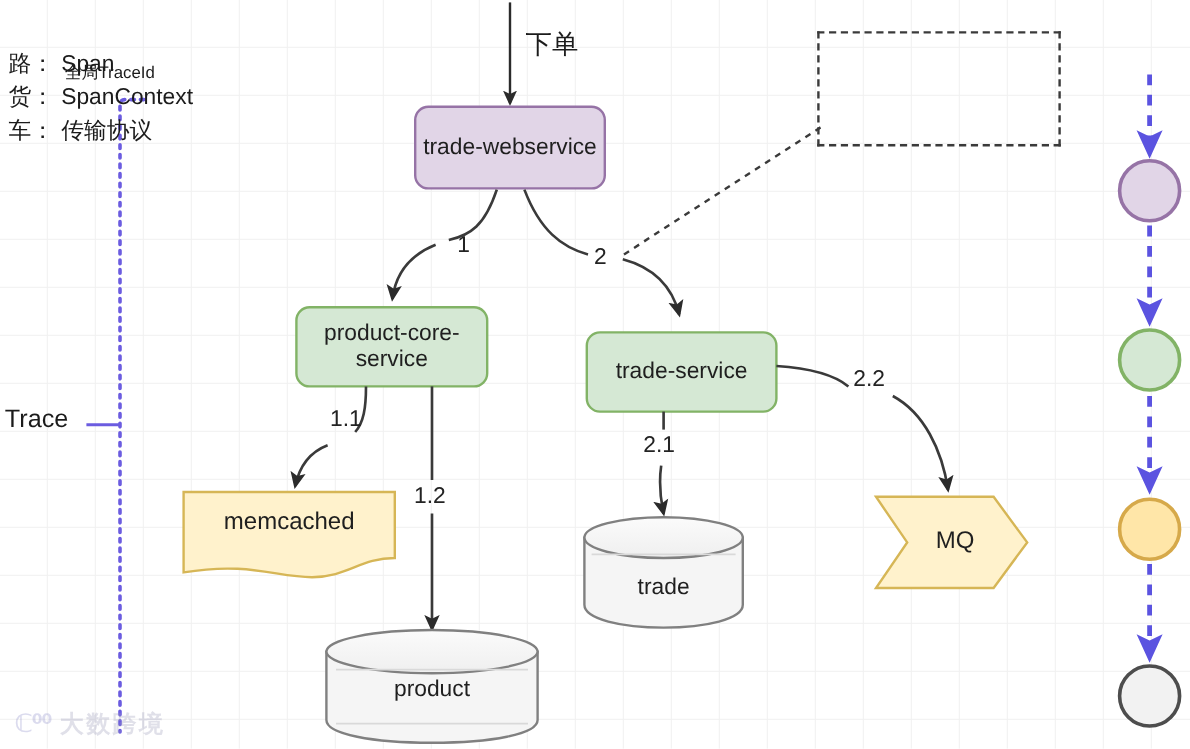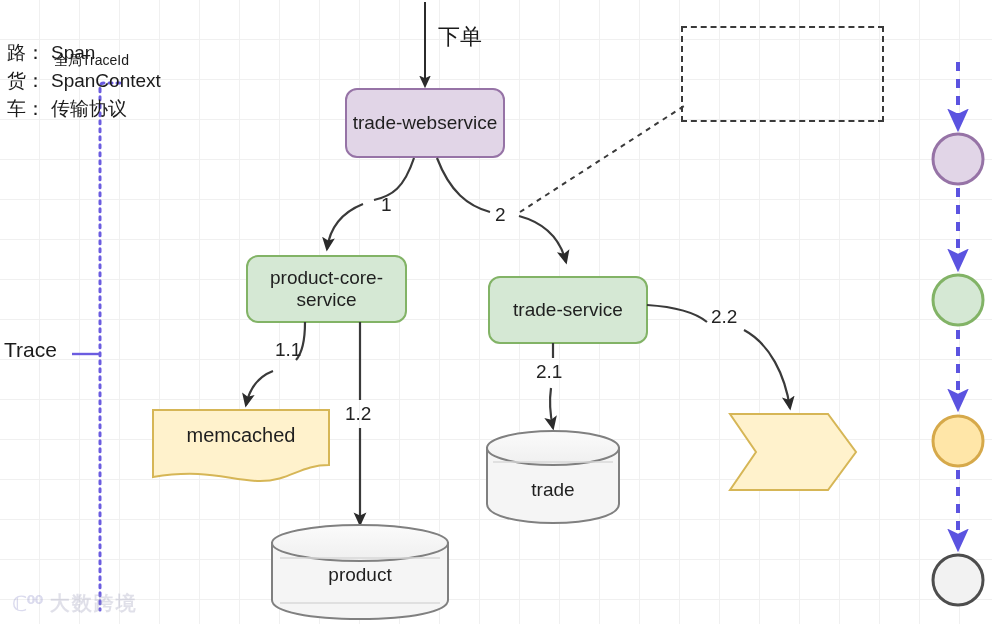--- a/index.html
+++ b/index.html
@@ -224,20 +224,21 @@
   <div class="node-label" style="left:247px; top:256px; width:159px; height:66px; font-size:19px;">product-core-service</div>
 
   <div class="node-label" style="left:489px; top:277px; width:158px; height:66px; font-size:19px;">trade-service</div>
 
   <div class="node-label" style="left:153px; top:412px; width:176px; height:48px; font-size:20px;">memcached</div>
 
   <div class="node-label" style="left:272px; top:555px; width:176px; height:40px; font-size:19px;">product</div>
 
   <div class="node-label" style="left:487px; top:470px; width:132px; height:40px; font-size:19px;">trade</div>
 
+  <div class="node-label" style="left:756px; top:432px; width:80px; height:40px; font-size:20px;">MQ</div>
 
   <div class="edge-label" style="left:381px; top:194px;">1</div>
   <div class="edge-label" style="left:495px; top:204px;">2</div>
   <div class="edge-label" style="left:275px; top:339px;">1.1</div>
   <div class="edge-label" style="left:345px; top:403px;">1.2</div>
   <div class="edge-label" style="left:536px; top:361px;">2.1</div>
   <div class="edge-label" style="left:711px; top:306px;">2.2</div>
 
   <div class="plain-label" style="left:54px; top:52px; font-size:14px;">全局TraceId</div>
   <div class="plain-label" style="left:4px; top:338px; font-size:21px;">Trace</div>

